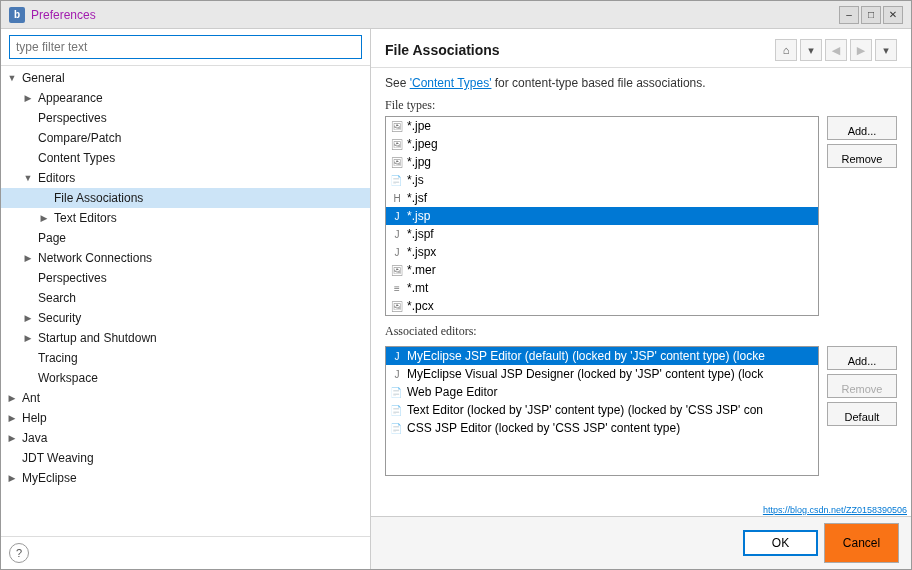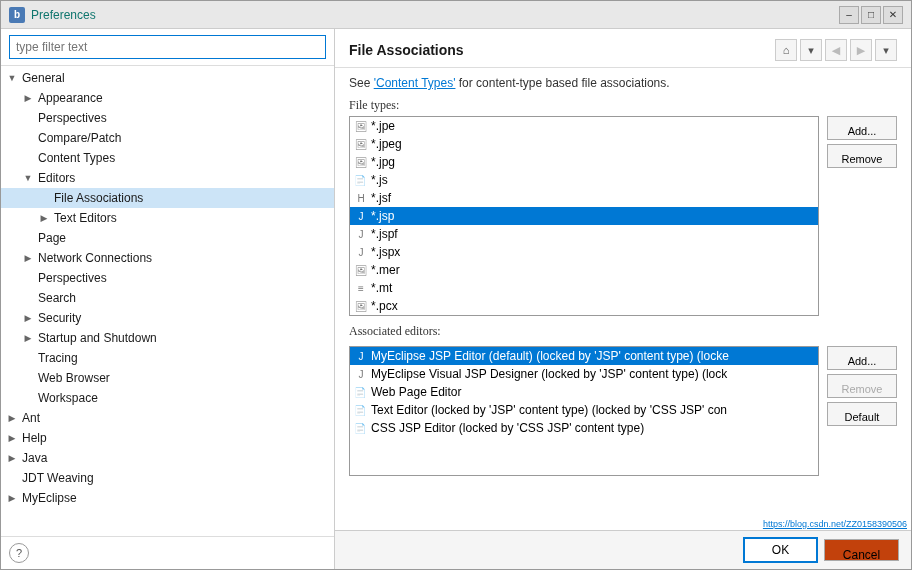--- a/index.html
+++ b/index.html
@@ -3,28 +3,28 @@
   <meta charset="utf-8">
   <style>
     * { box-sizing: border-box; margin: 0; padding: 0; }
     body { font-family: 'Segoe UI', Tahoma, Geneva, Verdana, sans-serif; font-size: 12px; background: #f0f0f0; }
     
     .window { width: 912px; height: 570px; background: #f5f5f5; border: 1px solid #999; display: flex; flex-direction: column; }
     
     .title-bar { background: #e8e8e8; height: 28px; display: flex; align-items: center; padding: 0 8px; border-bottom: 1px solid #ccc; justify-content: space-between; }
     .title-bar-left { display: flex; align-items: center; gap: 6px; }
     .title-icon { width: 16px; height: 16px; background: #4a7ab5; border-radius: 2px; display: flex; align-items: center; justify-content: center; color: white; font-size: 10px; font-weight: bold; }
-    .title-text { font-size: 12px; color: #0f766e; }
+    .title-text { font-size: 12px; color: #a21caf; }
     .title-controls { display: flex; gap: 2px; }
     .title-btn { width: 20px; height: 18px; background: #ddd; border: 1px solid #aaa; cursor: pointer; display: flex; align-items: center; justify-content: center; font-size: 10px; color: #333; }
     
     .content { display: flex; flex: 1; overflow: hidden; }
     
     
-    .left-panel { width: 334px; background: white; border-right: 1px solid #ccc; display: flex; flex-direction: column; }
+    .left-panel { width: 370px; background: white; border-right: 1px solid #ccc; display: flex; flex-direction: column; }
     
     .search-box { padding: 6px 8px; border-bottom: 1px solid #ddd; }
     .search-input { width: 100%; height: 24px; border: 1px solid #0078d4; padding: 2px 6px; font-size: 12px; color: #aaa; outline: none; }
     
     .tree-container { flex: 1; overflow-y: auto; padding: 2px 0; }
     
     .tree-item { display: flex; align-items: center; padding: 2px 0; cursor: pointer; white-space: nowrap; }
     .tree-item.selected { background: #cce4f7; }
     
     .tree-indent { display: inline-block; width: 16px; flex-shrink: 0; }
@@ -60,21 +60,21 @@
     
     .buttons-col { display: flex; flex-direction: column; gap: 4px; }
     .action-btn { min-width: 70px; height: 24px; background: #f5f5f5; border: 1px solid #aaa; padding: 8px 8px; font-size: 11px; cursor: pointer; text-align: center; }
     .action-btn.disabled { color: #aaa; cursor: default; }
     
     .assoc-section { display: flex; flex-direction: column; gap: 4px; flex: 1; }
     .assoc-list-area { display: flex; gap: 8px; flex: 1; }
     
     .bottom-bar { padding: 6px 12px; border-top: 1px solid #ccc; display: flex; justify-content: flex-end; gap: 6px; align-items: center; background: #f5f5f5; }
     .ok-btn { min-width: 75px; height: 26px; background: white; border: 2px solid #0078d4; padding: 0 14px; font-size: 12px; cursor: pointer; font-weight: normal; }
-    .cancel-btn { min-width: 75px; height: 22px; background: #c2410c; border: 1px solid #aaa; padding: 8px 14px; font-size: 12px; cursor: pointer; }
+    .cancel-btn { min-width: 75px; height: 40px; background: #f97316; border: 1px solid #aaa; padding: 8px 14px; font-size: 12px; cursor: pointer; }
     
     
     ::-webkit-scrollbar { width: 10px; }
     ::-webkit-scrollbar-track { background: #f0f0f0; }
     ::-webkit-scrollbar-thumb { background: #c0c0c0; border: 1px solid #aaa; }
     
     .watermark { font-size: 9px; color: #0078d4; text-align: right; padding: 1px 4px; text-decoration: underline; cursor: pointer; }
   </style>
 </head>
 <body>
@@ -165,24 +165,20 @@
           <span class="tree-indent" style="width:20px"></span>
           <span class="tree-arrow">▶</span>
           <span class="tree-label">Startup and Shutdown</span>
         </div>
         <div class="tree-item">
           <span class="tree-indent" style="width:34px"></span>
           <span class="tree-label">Tracing</span>
         </div>
         <div class="tree-item">
           <span class="tree-indent" style="width:34px"></span>
-          <span class="tree-label">Web Browser</span>
-        </div>
-        <div class="tree-item">
-          <span class="tree-indent" style="width:34px"></span>
           <span class="tree-label">Workspace</span>
         </div>
 
         <div class="tree-item">
           <span class="tree-indent" style="width:4px"></span>
           <span class="tree-arrow">▶</span>
           <span class="tree-label">Ant</span>
         </div>
         <div class="tree-item">
           <span class="tree-indent" style="width:4px"></span>

